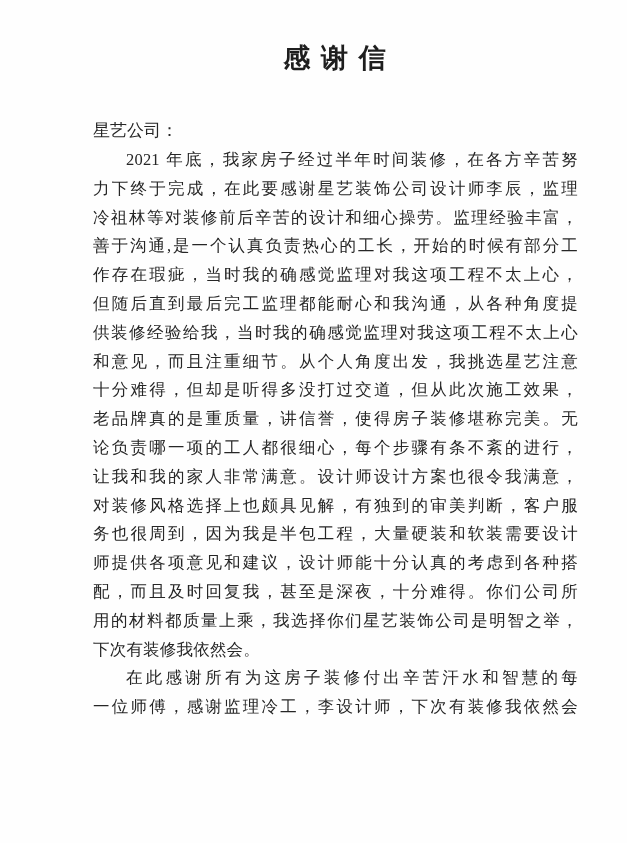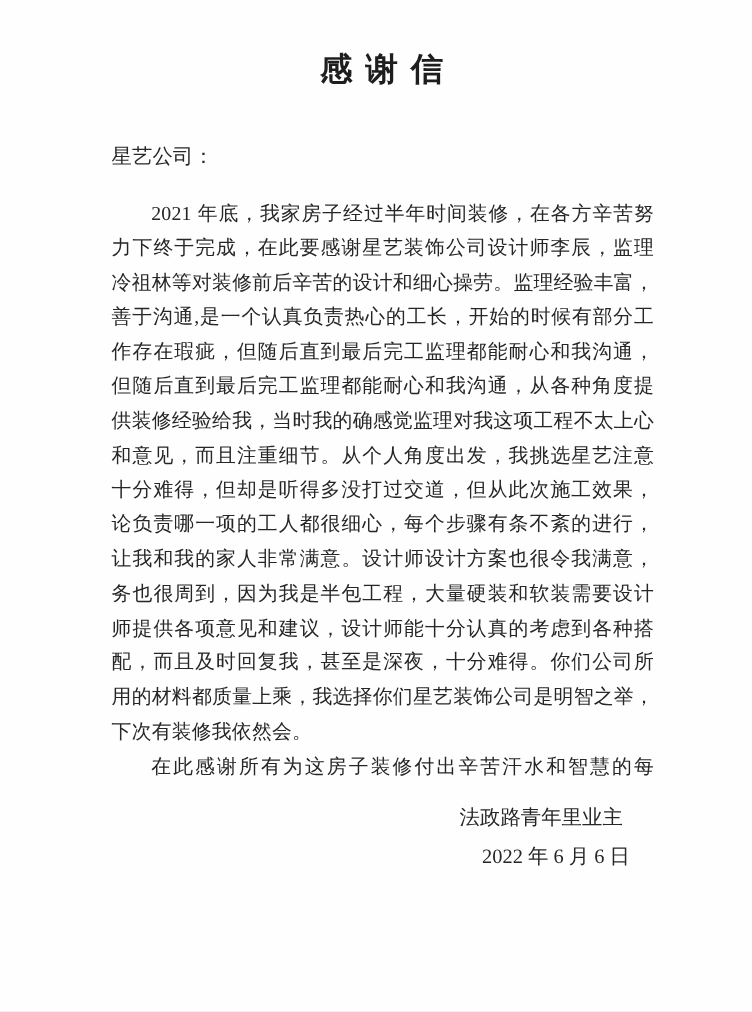--- a/index.html
+++ b/index.html
@@ -7,40 +7,40 @@
     padding: 0;
     background: #e8e8e8;
   }
   .page {
     position: relative;
     width: 627px;
     height: 843px;
     margin: 0 auto;
     background: #fefefe;
     box-sizing: border-box;
-    padding: 42px 82px 0 93px;
+    padding: 42px 49px 0 93px;
     font-family: "Liberation Serif", "DejaVu Serif", serif;
     color: #262626;
     overflow: hidden;
   }
   .doc-title {
     text-align: center;
     font-size: 27px;
     font-weight: bold;
     line-height: 32px;
     letter-spacing: 2px;
     color: #1e1e1e;
   }
   .salutation {
     margin-top: 44px;
     font-size: 17px;
     line-height: 26px;
   }
   .body-block {
-    margin-top: 20px;
+    margin-top: 2px;
     font-size: 16.5px;
   }
   .line {
     line-height: 28.8px;
     height: 28.8px;
     text-align: justify;
     text-align-last: justify;
     white-space: nowrap;
     letter-spacing: 0.2px;
   }
@@ -72,34 +72,33 @@
 
   <div class="doc-title">感 谢 信</div>
 
   <div class="salutation">星艺公司：</div>
 
   <div class="body-block">
     <div class="line indent">2021 年底，我家房子经过半年时间装修，在各方辛苦努</div>
     <div class="line">力下终于完成，在此要感谢星艺装饰公司设计师李辰，监理</div>
     <div class="line">冷祖林等对装修前后辛苦的设计和细心操劳。监理经验丰富，</div>
     <div class="line">善于沟通,是一个认真负责热心的工长，开始的时候有部分工</div>
-    <div class="line">作存在瑕疵，但随后直到最后完工监理都能耐心和我沟通，</div>
+    <div class="line">作存在瑕疵，当时我的确感觉监理对我这项工程不太上心，</div>
     <div class="line">但随后直到最后完工监理都能耐心和我沟通，从各种角度提</div>
     <div class="line">供装修经验给我，当时我的确感觉监理对我这项工程不太上心</div>
     <div class="line">和意见，而且注重细节。从个人角度出发，我挑选星艺注意</div>
     <div class="line">十分难得，但却是听得多没打过交道，但从此次施工效果，</div>
+    <div class="line">老品牌真的是重质量，讲信誉，使得房子装修堪称完美。无</div>
     <div class="line">论负责哪一项的工人都很细心，每个步骤有条不紊的进行，</div>
     <div class="line">让我和我的家人非常满意。设计师设计方案也很令我满意，</div>
+    <div class="line">对装修风格选择上也颇具见解，有独到的审美判断，客户服</div>
     <div class="line">务也很周到，因为我是半包工程，大量硬装和软装需要设计</div>
     <div class="line">师提供各项意见和建议，设计师能十分认真的考虑到各种搭</div>
     <div class="line">配，而且及时回复我，甚至是深夜，十分难得。你们公司所</div>
     <div class="line">用的材料都质量上乘，我选择你们星艺装饰公司是明智之举，</div>
     <div class="line lastline">下次有装修我依然会。</div>
 
     <div class="line indent">在此感谢所有为这房子装修付出辛苦汗水和智慧的每</div>
+    <div class="line">一位师傅，感谢监理冷工，李设计师，下次有装修我依然会</div>
   </div>
 
-  <div class="sign-block">
-    <div class="signature">法政路青年里业主</div>
-    <div class="date">2022 年 6 月 6 日</div>
-  </div>
 
 </div>
 
 </body></html>

